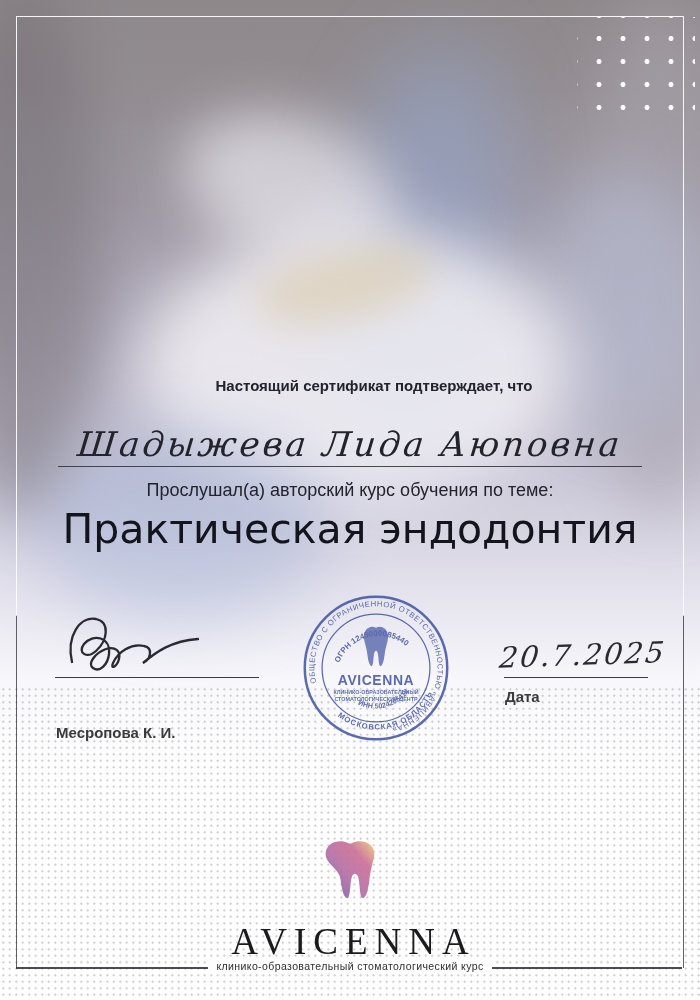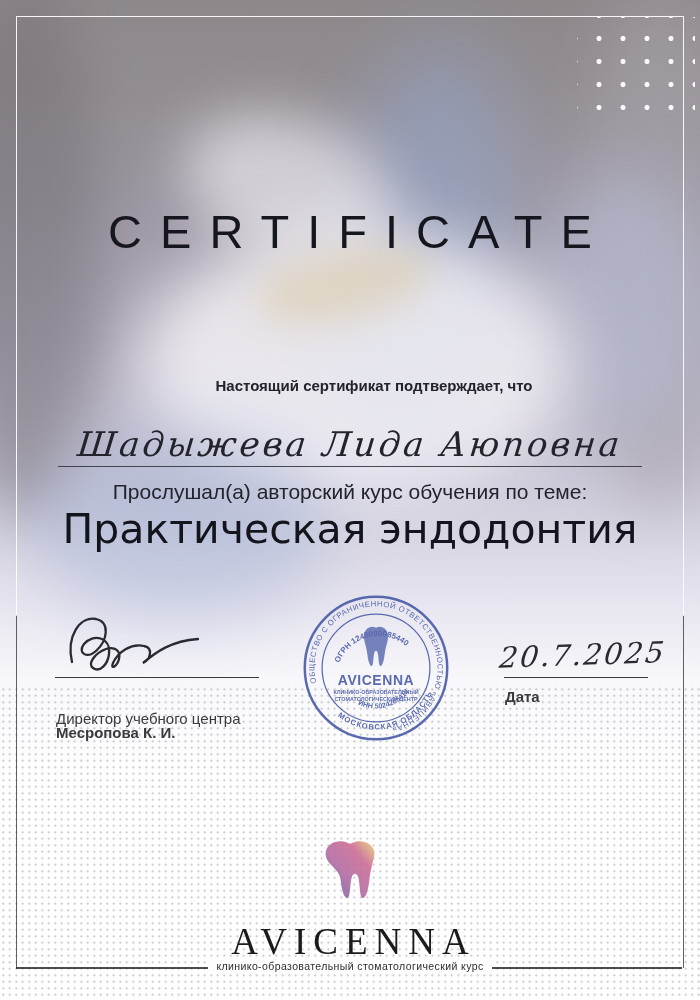--- a/index.html
+++ b/index.html
@@ -53,21 +53,21 @@
   }
   .recipient{
     position:absolute; left:0; top:424px; width:100%; text-align:center;
     font-family:"DejaVu Serif", serif; font-style:italic;
     font-size:34px; letter-spacing:3px; color:#23232b;
     transform:skewX(-6deg);
   }
   .name-line{position:absolute; left:58px; top:466px; width:584px; height:1.4px; background:#2e2e36; opacity:.85;}
   .course-intro{
     position:absolute; left:0; top:480px; width:100%; text-align:center;
-    font-size:21px; color:#23232c;
+    font-size:18px; color:#23232c;
   }
   .course-title{
     position:absolute; left:0; top:505px; width:100%; text-align:center;
     font-family:"DejaVu Sans", sans-serif; font-size:41px; font-weight:500; color:#14141c;
   }
 
   .sig-svg{position:absolute; left:58px; top:608px;}
   .sig-line{position:absolute; left:55px; top:677px; width:204px; height:1.4px; background:#3a3a40;}
   .sig-name{position:absolute; left:56px; top:688px; font-size:15px; font-weight:700; color:#3b3b3e;margin-top:36px;}
   .sig-role{position:absolute; left:56px; top:710px; font-size:15px; font-weight:500; color:#3b3b3e;}
@@ -110,33 +110,31 @@
 
   <div class="halftone"></div>
 
   <div class="frame-light"></div>
   <div class="frame-dark"></div>
   <div class="frame-b fb-left"></div>
   <div class="frame-b fb-right"></div>
 
   <div class="dotgrid"></div>
 
-  <div class="cert-title">CERTIFICATE</div>
   <div class="intro">Настоящий сертификат подтверждает, что</div>
   <div class="recipient">Шадыжева Лида Аюповна</div>
   <div class="name-line"></div>
   <div class="course-intro">Прослушал(а) авторский курс обучения по теме:</div>
   <div class="course-title">Практическая эндодонтия</div>
 
   <svg class="sig-svg" width="210" height="68" viewBox="0 0 210 68">
     <path d="M14 54 C8 28 22 8 38 11 C52 14 50 32 38 43 C29 51 19 45 26 36 C35 25 53 29 51 46 C50 56 42 65 35 60 C29 56 37 45 48 41 C57 38 63 43 61 51 C59 59 52 62 55 55 C60 44 73 35 86 38 C96 40 92 52 85 55 C98 44 113 33 140 31" fill="none" stroke="#2a2a30" stroke-width="2.3" stroke-linecap="round"></path>
   </svg>
   <div class="sig-line"></div>
   <div class="sig-name">Месропова К. И.</div>
-  <div class="sig-role">Директор учебного центра</div>
 
   <div class="date-value">20.7.2025</div>
   <div class="date-line"></div>
   <div class="date-label">Дата</div>
 
   <svg class="stamp" viewBox="0 0 160 160">
     <defs>
       <path id="ringPath" d="M 16 80 A 64 64 0 1 1 144 80 A 64 64 0 1 1 16 80"></path>
       <path id="ogrnPath" d="M 36 91 A 44 44 0 0 1 124 91"></path>
       <path id="innPath" d="M 45.6 104.1 A 42 42 0 0 0 114.4 104.1"></path>

